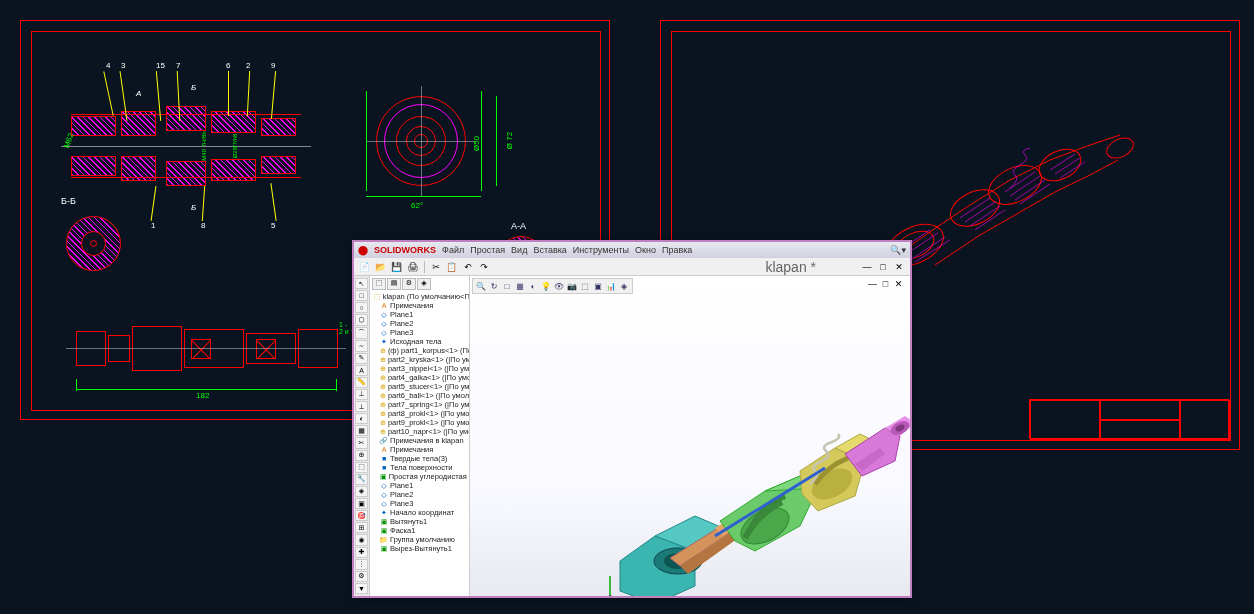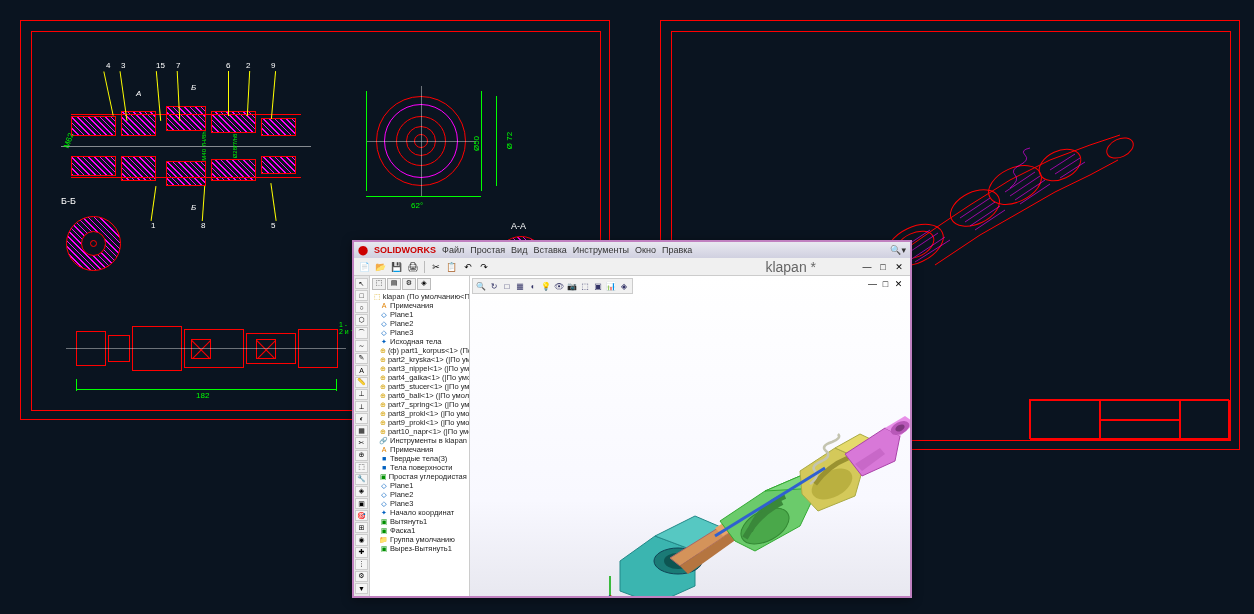--- a/index.html
+++ b/index.html
@@ -393,21 +393,21 @@
           <div class="tree-item tree-indent1">
             <span class="ico ico-y">⊕</span>
             <span class="tree-text">part9_prokl&lt;1&gt; (|По умолчан</span>
           </div>
           <div class="tree-item tree-indent1">
             <span class="ico ico-y">⊕</span>
             <span class="tree-text">part10_napr&lt;1&gt; (|По умолча</span>
           </div>
           <div class="tree-item tree-indent1">
             <span class="ico ico-y">🔗</span>
-            <span class="tree-text">Инструменты в klapan</span>
+            <span class="tree-text">Примечания в klapan</span>
           </div>
           <div class="tree-item tree-indent1">
             <span class="ico ico-o">A</span>
             <span class="tree-text">Примечания</span>
           </div>
           <div class="tree-item tree-indent1">
             <span class="ico ico-b">■</span>
             <span class="tree-text">Твердые тела(3)</span>
           </div>
           <div class="tree-item tree-indent1">

